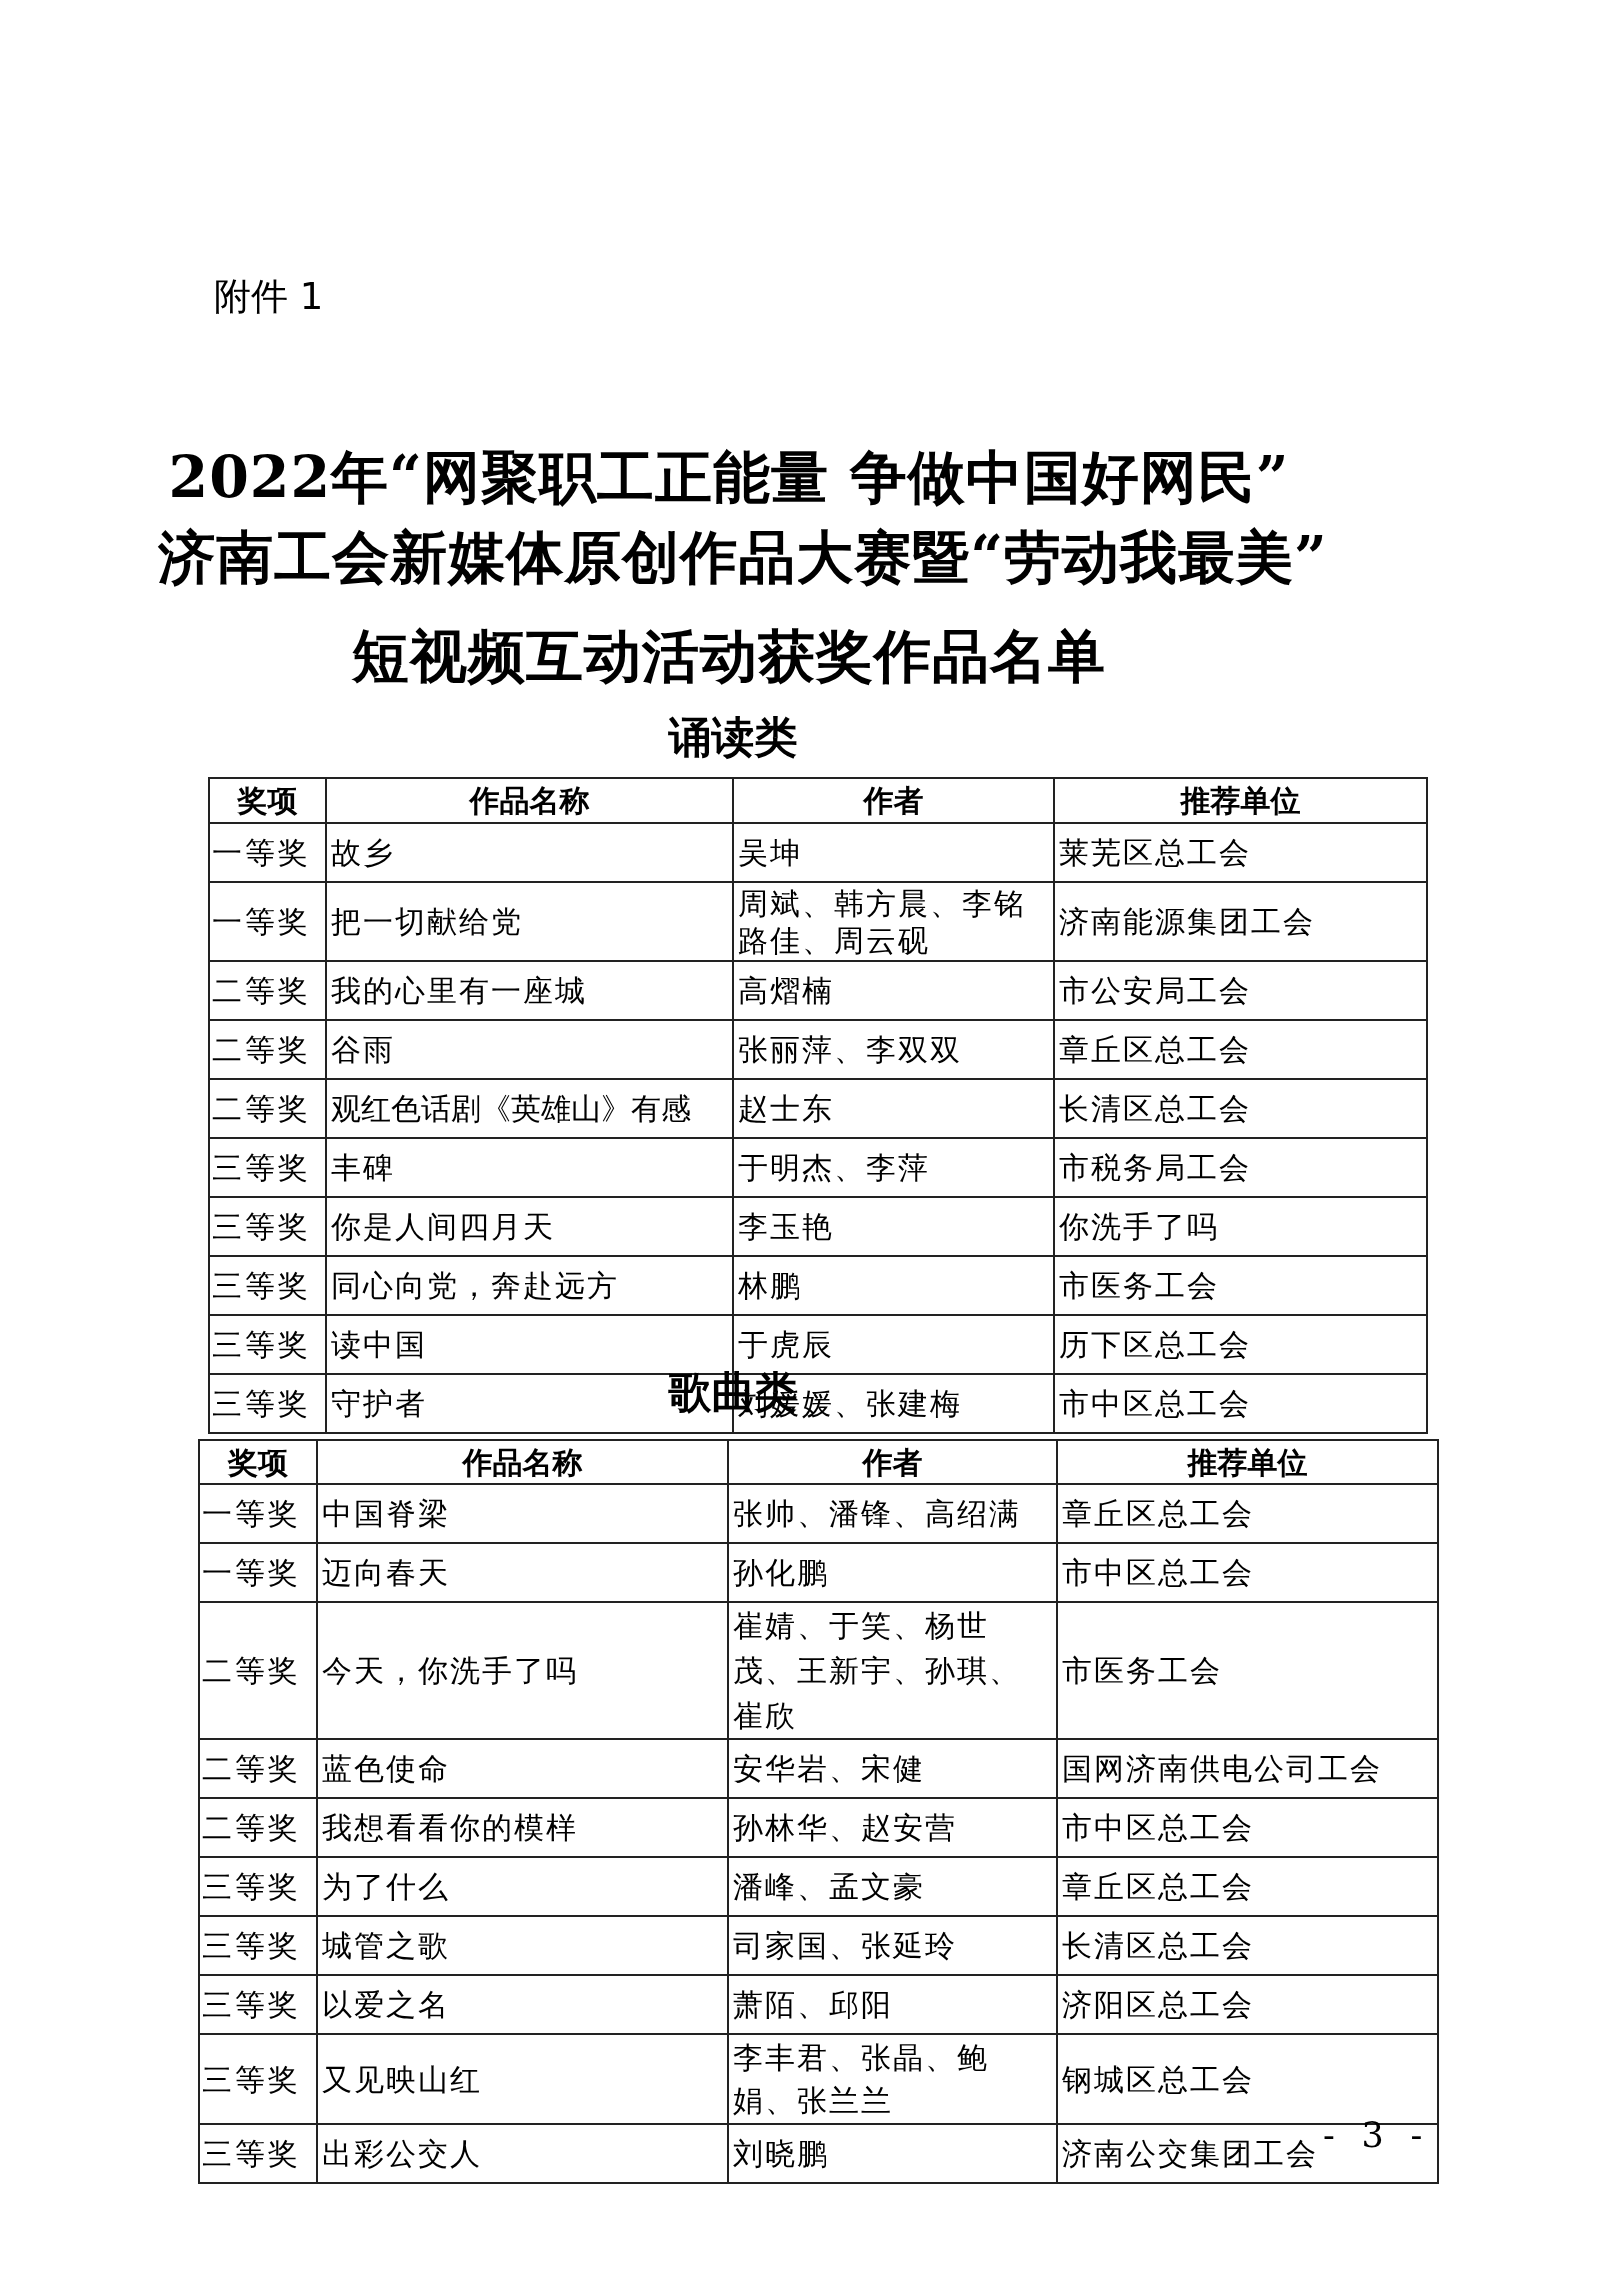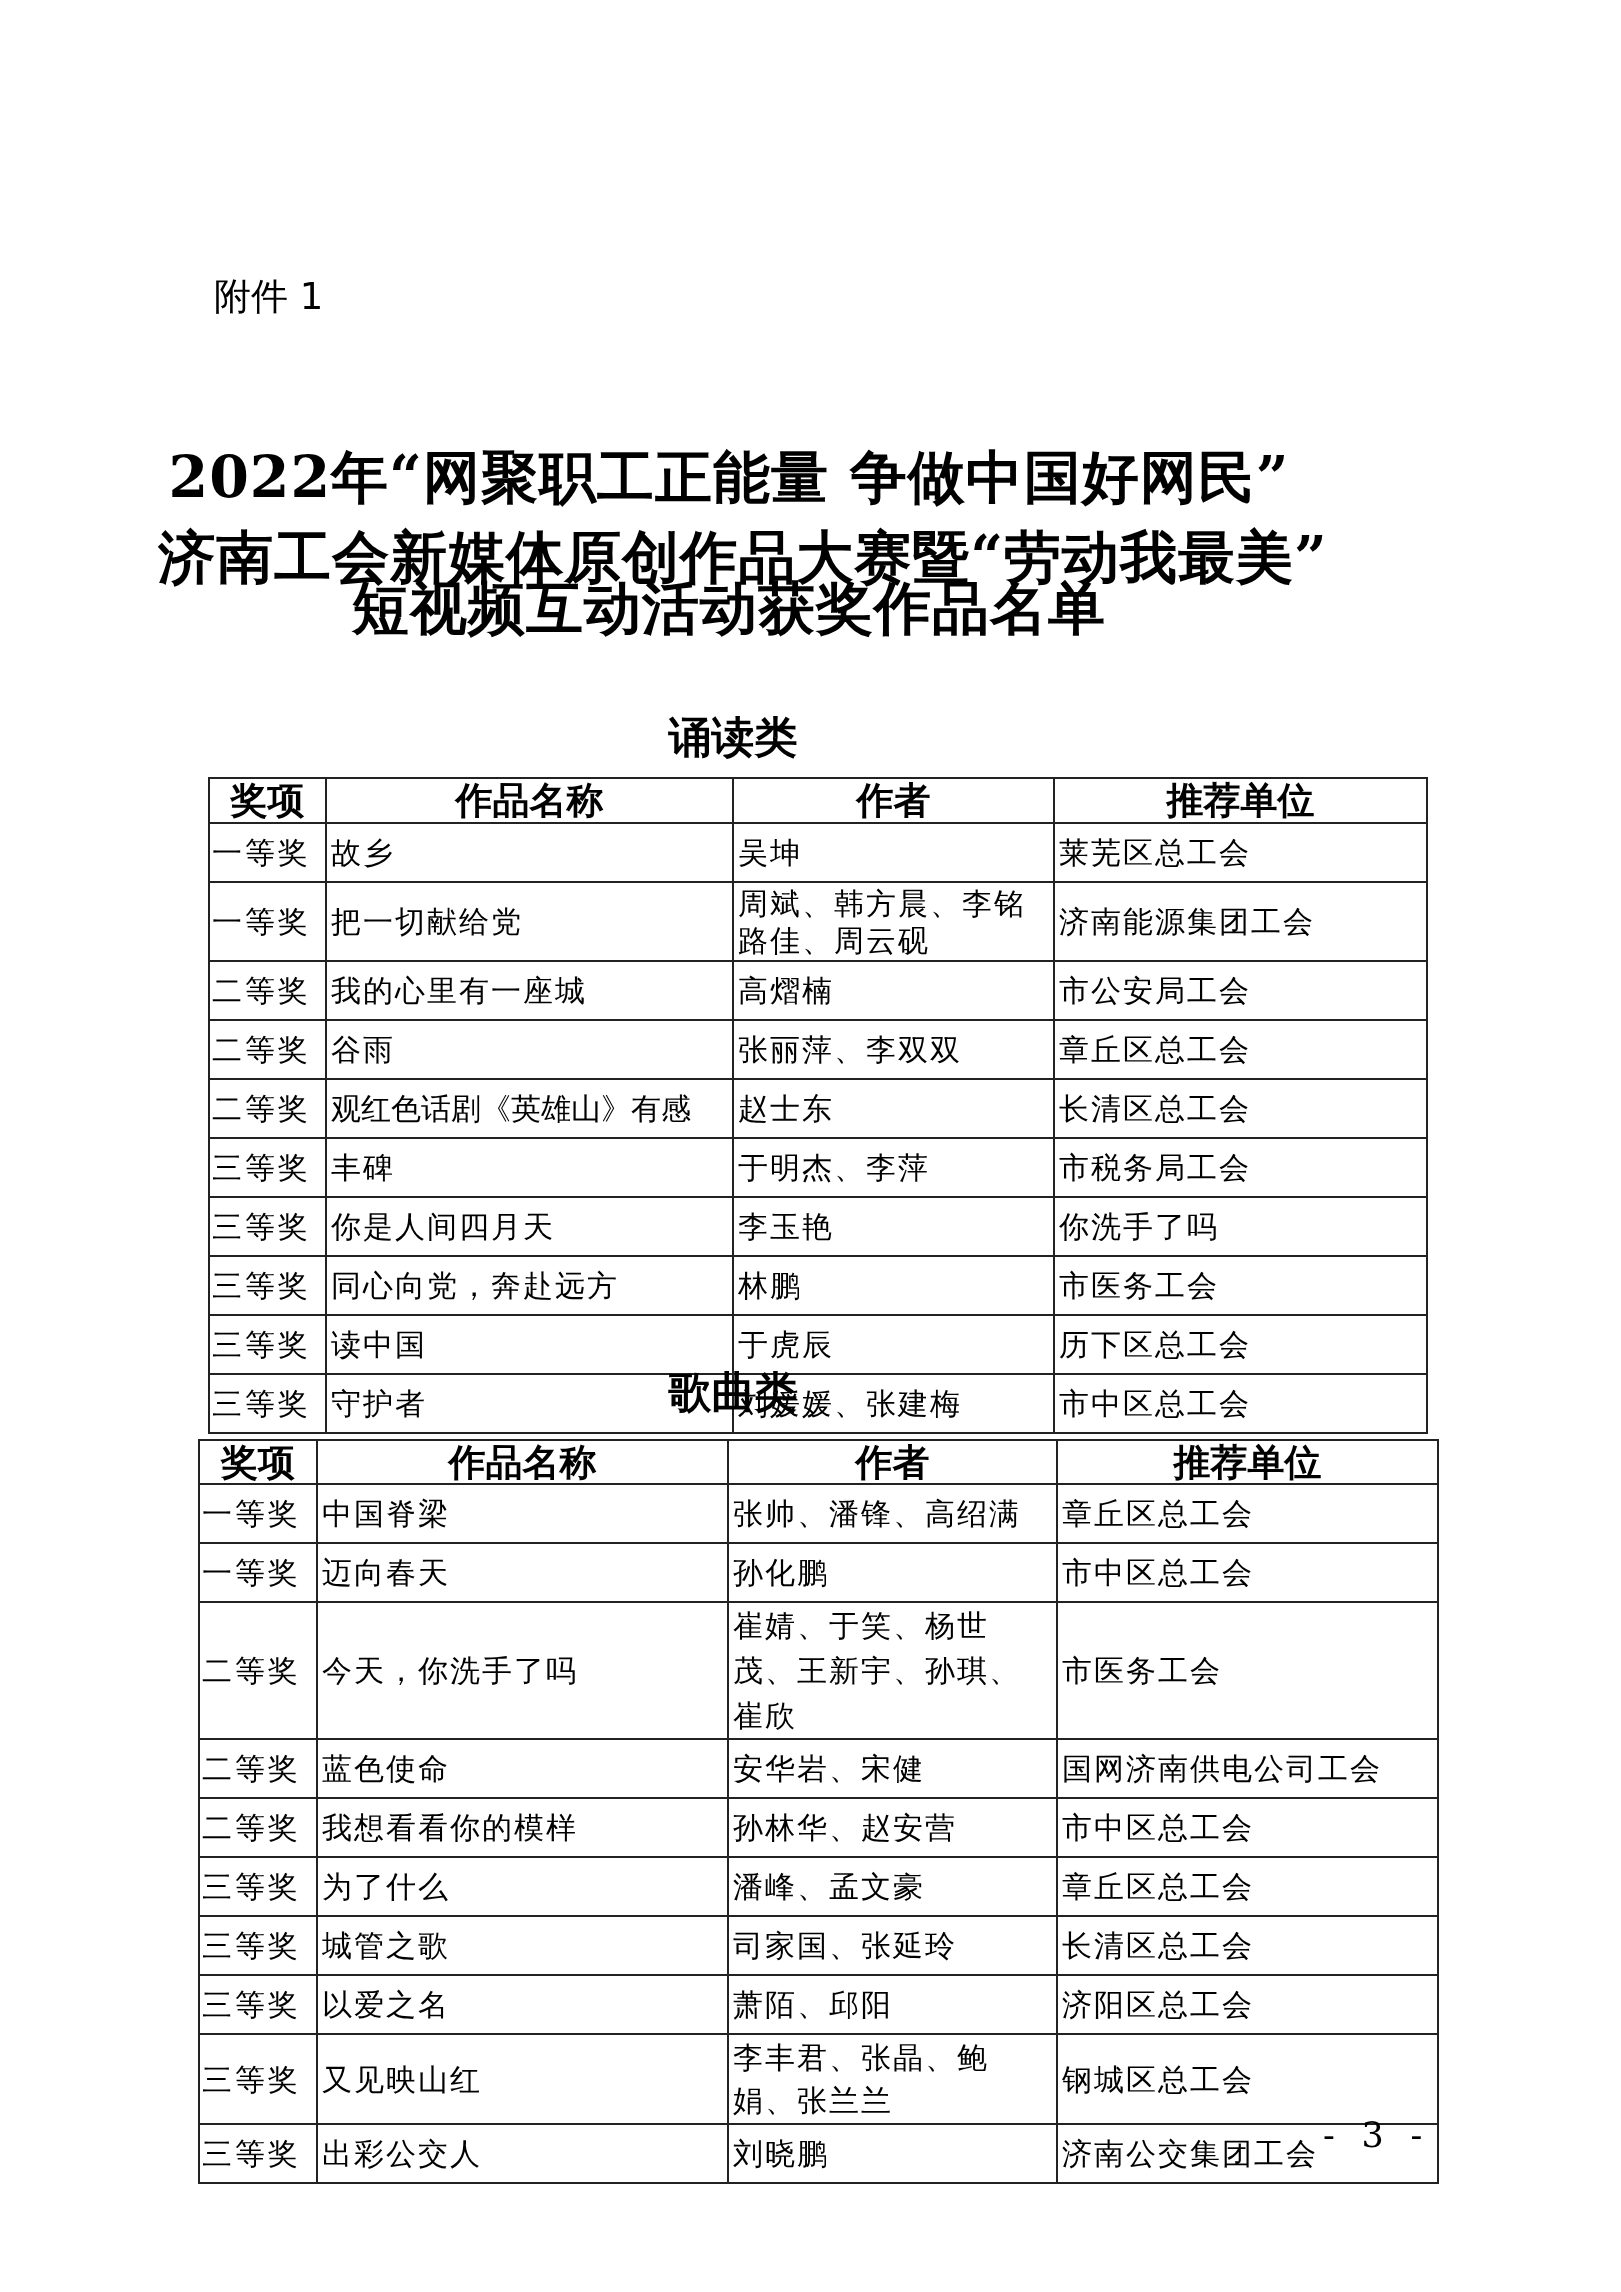--- a/index.html
+++ b/index.html
@@ -2,32 +2,32 @@
 <html><head>
 <meta charset="utf-8">
 <style>
   html, body { margin:0; padding:0; background:#ffffff; }
   body { width:1621px; height:2293px; position:relative; overflow:hidden; color:#000; font-family:"DejaVu Sans", sans-serif; }
   .attach { position:absolute; left:214px; top:272px; font-size:37px; font-family:"DejaVu Sans", sans-serif; }
   .title { position:absolute; left:0; width:1458px; text-align:center; font-family:"DejaVu Serif", serif; font-weight:bold; font-size:57px; line-height:63px; letter-spacing:1px; }
   .sec { position:absolute; left:0; width:1466px; text-align:center; font-family:"DejaVu Serif", serif; font-weight:bold; font-size:43px; line-height:49px; }
   table { position:absolute; border-collapse:collapse; table-layout:fixed; }
   td, th { border:2px solid #222; padding:0 3.9px; font-size:30px; vertical-align:middle; white-space:normal; overflow:hidden; line-height:37px; letter-spacing:2px; font-weight:normal; }
-  th { text-align:center; font-size:37px; font-weight:bold; letter-spacing:0; }
+  th { text-align:center; font-size:30px; font-weight:bold; letter-spacing:0; }
   td.award { padding:10px 2px; letter-spacing:2.9px; }
   .pageno { position:absolute; left:1323px; top:2115px; font-size:35px; font-family:"DejaVu Serif", serif; letter-spacing:7.8px; }
 </style>
 </head>
 <body>
 
 <div class="attach">附件 1</div>
 
 <div class="title" style="top:445px;">2022年“网聚职工正能量 争做中国好网民”</div>
 <div class="title" style="top:525px;padding-left:14px;">济南工会新媒体原创作品大赛暨“劳动我最美”</div>
-<div class="title" style="top:576px;">短视频互动活动获奖作品名单</div>
+<div class="title" style="top:624px;">短视频互动活动获奖作品名单</div>
 
 <div class="sec" style="top:713px;">诵读类</div>
 
 <table style="left:208px; top:777px; width:1218px;">
   <colgroup>
       <col style="width:117px">
       <col style="width:407px">
       <col style="width:321px">
       <col style="width:373px">
     </colgroup>

